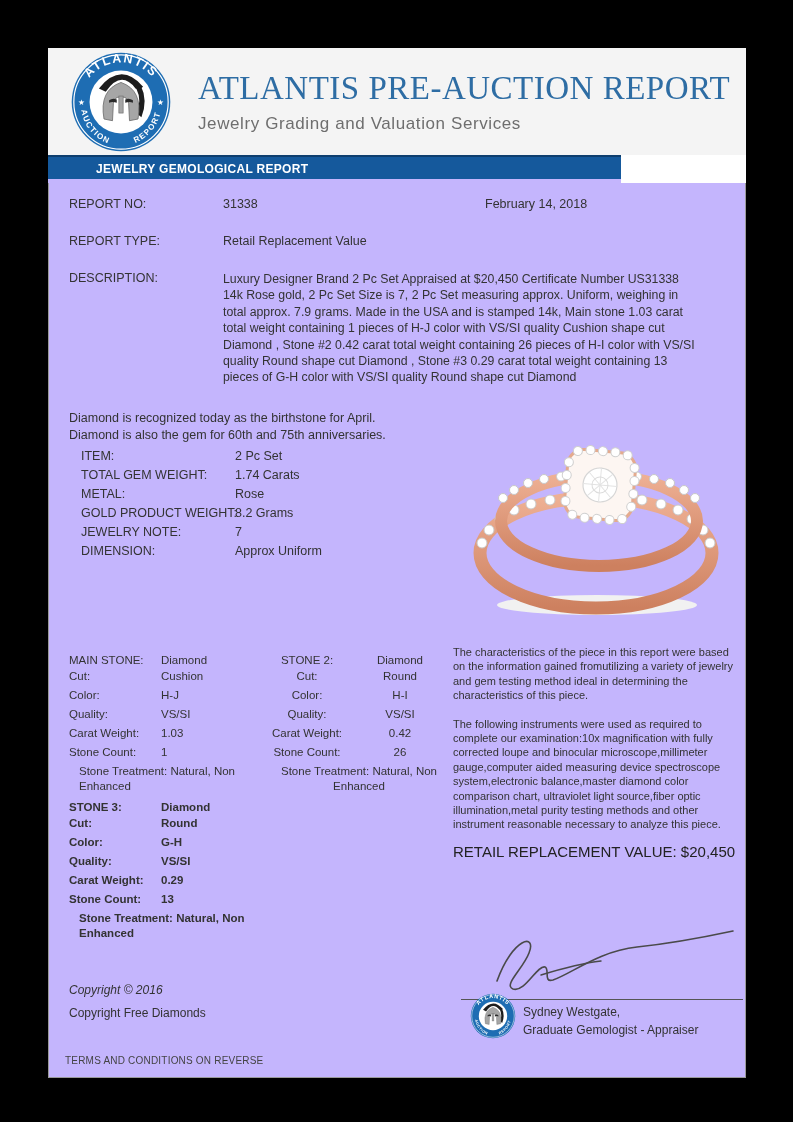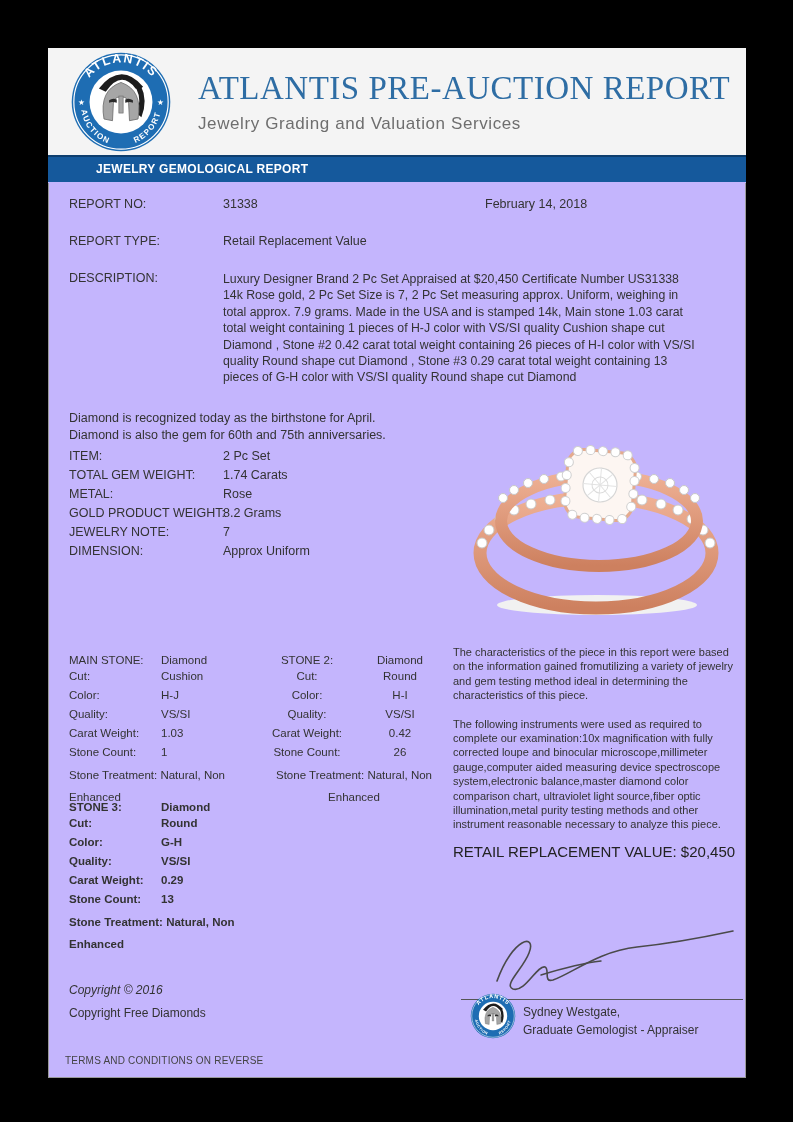--- a/index.html
+++ b/index.html
@@ -17,22 +17,22 @@
   .hdr-title{
     position:absolute;left:150px;top:22px;width:540px;text-align:left;
     font-family:"Liberation Serif",serif;font-size:33px;color:#2e6da4;letter-spacing:.5px;white-space:nowrap;
   }
   .hdr-sub{
     position:absolute;left:150px;top:66px;width:540px;text-align:left;
     font-size:17px;color:#6e6e6e;letter-spacing:.6px;white-space:nowrap;
   }
   
   .banner{
-    position:absolute;left:0;top:107px;width:698px;height:28px;background:#15599c;
-    border-top:2px solid #0e3e6e;border-bottom:1px solid #c4b5fd;box-sizing:border-box;
+    position:absolute;left:0;top:107px;width:573px;height:28px;background:#15599c;
+    border-top:2px solid #0e3e6e;border-bottom:4px solid #c4b5fd;box-sizing:border-box;
   }
   .banner span{
     position:absolute;left:48px;top:0;line-height:25px;color:#fff;font-size:12px;font-weight:bold;letter-spacing:.3px;
   }
   
   .panel{
     position:absolute;left:0;top:135px;width:698px;height:895px;background:#c4b5fd;
     border:1px solid #9a9a9a;border-top:none;box-sizing:border-box;
   }
   .lbl{position:absolute;font-size:12.5px;color:#333;white-space:nowrap;}
@@ -40,31 +40,31 @@
   .row-reportno{top:14px;}
   .row-reporttype{top:51px;}
   .row-desc{top:88px;}
   .x-label{left:20px;}
   .x-value{left:174px;}
   .date{left:436px;top:14px;}
   .desc-text{
     position:absolute;left:174px;top:88px;width:474px;font-size:12.3px;line-height:16.4px;color:#333;
   }
   .facts{position:absolute;left:20px;top:227px;font-size:12.5px;line-height:17px;color:#333;}
-  .item-row{position:absolute;left:0;width:420px;height:19px;padding-left:40px;}
+  .item-row{position:absolute;left:12px;width:420px;height:19px;padding-left:40px;}
   .item-row .l{position:absolute;left:20px;font-size:12.5px;}
   .item-row .v{position:absolute;left:174px;font-size:12.5px;}
   .ring{position:absolute;left:402px;top:250px;width:296px;height:200px;}
   
   .stone{position:absolute;width:186px;font-size:11.5px;line-height:14px;color:#333;}
   .stone .srow{display:flex;margin-bottom:5px;}
   .stone .srow.tight{margin-bottom:2px;}
   .stone .sl{width:92px;flex:none;}
   .stone .sv{flex:1;}
-  .stone .treat{margin-top:1px;line-height:22px;}
+  .stone .treat{margin-top:1px;line-height:15px;margin-left:10px;}
   .stone1{left:20px;top:470px;}
   .stone2{left:212px;top:470px;text-align:center;}
   .stone3{left:20px;top:617px;font-weight:bold;}
   .notes{
     position:absolute;left:404px;top:462px;width:290px;font-size:11px;line-height:14.4px;color:#333;
   }
   .notes p{margin:0 0 14px 0;}
   .valuation{position:absolute;left:404px;top:660px;font-size:15px;color:#222;white-space:nowrap;}
   
   .copyright{position:absolute;left:20px;top:800px;font-size:12px;font-style:italic;}

